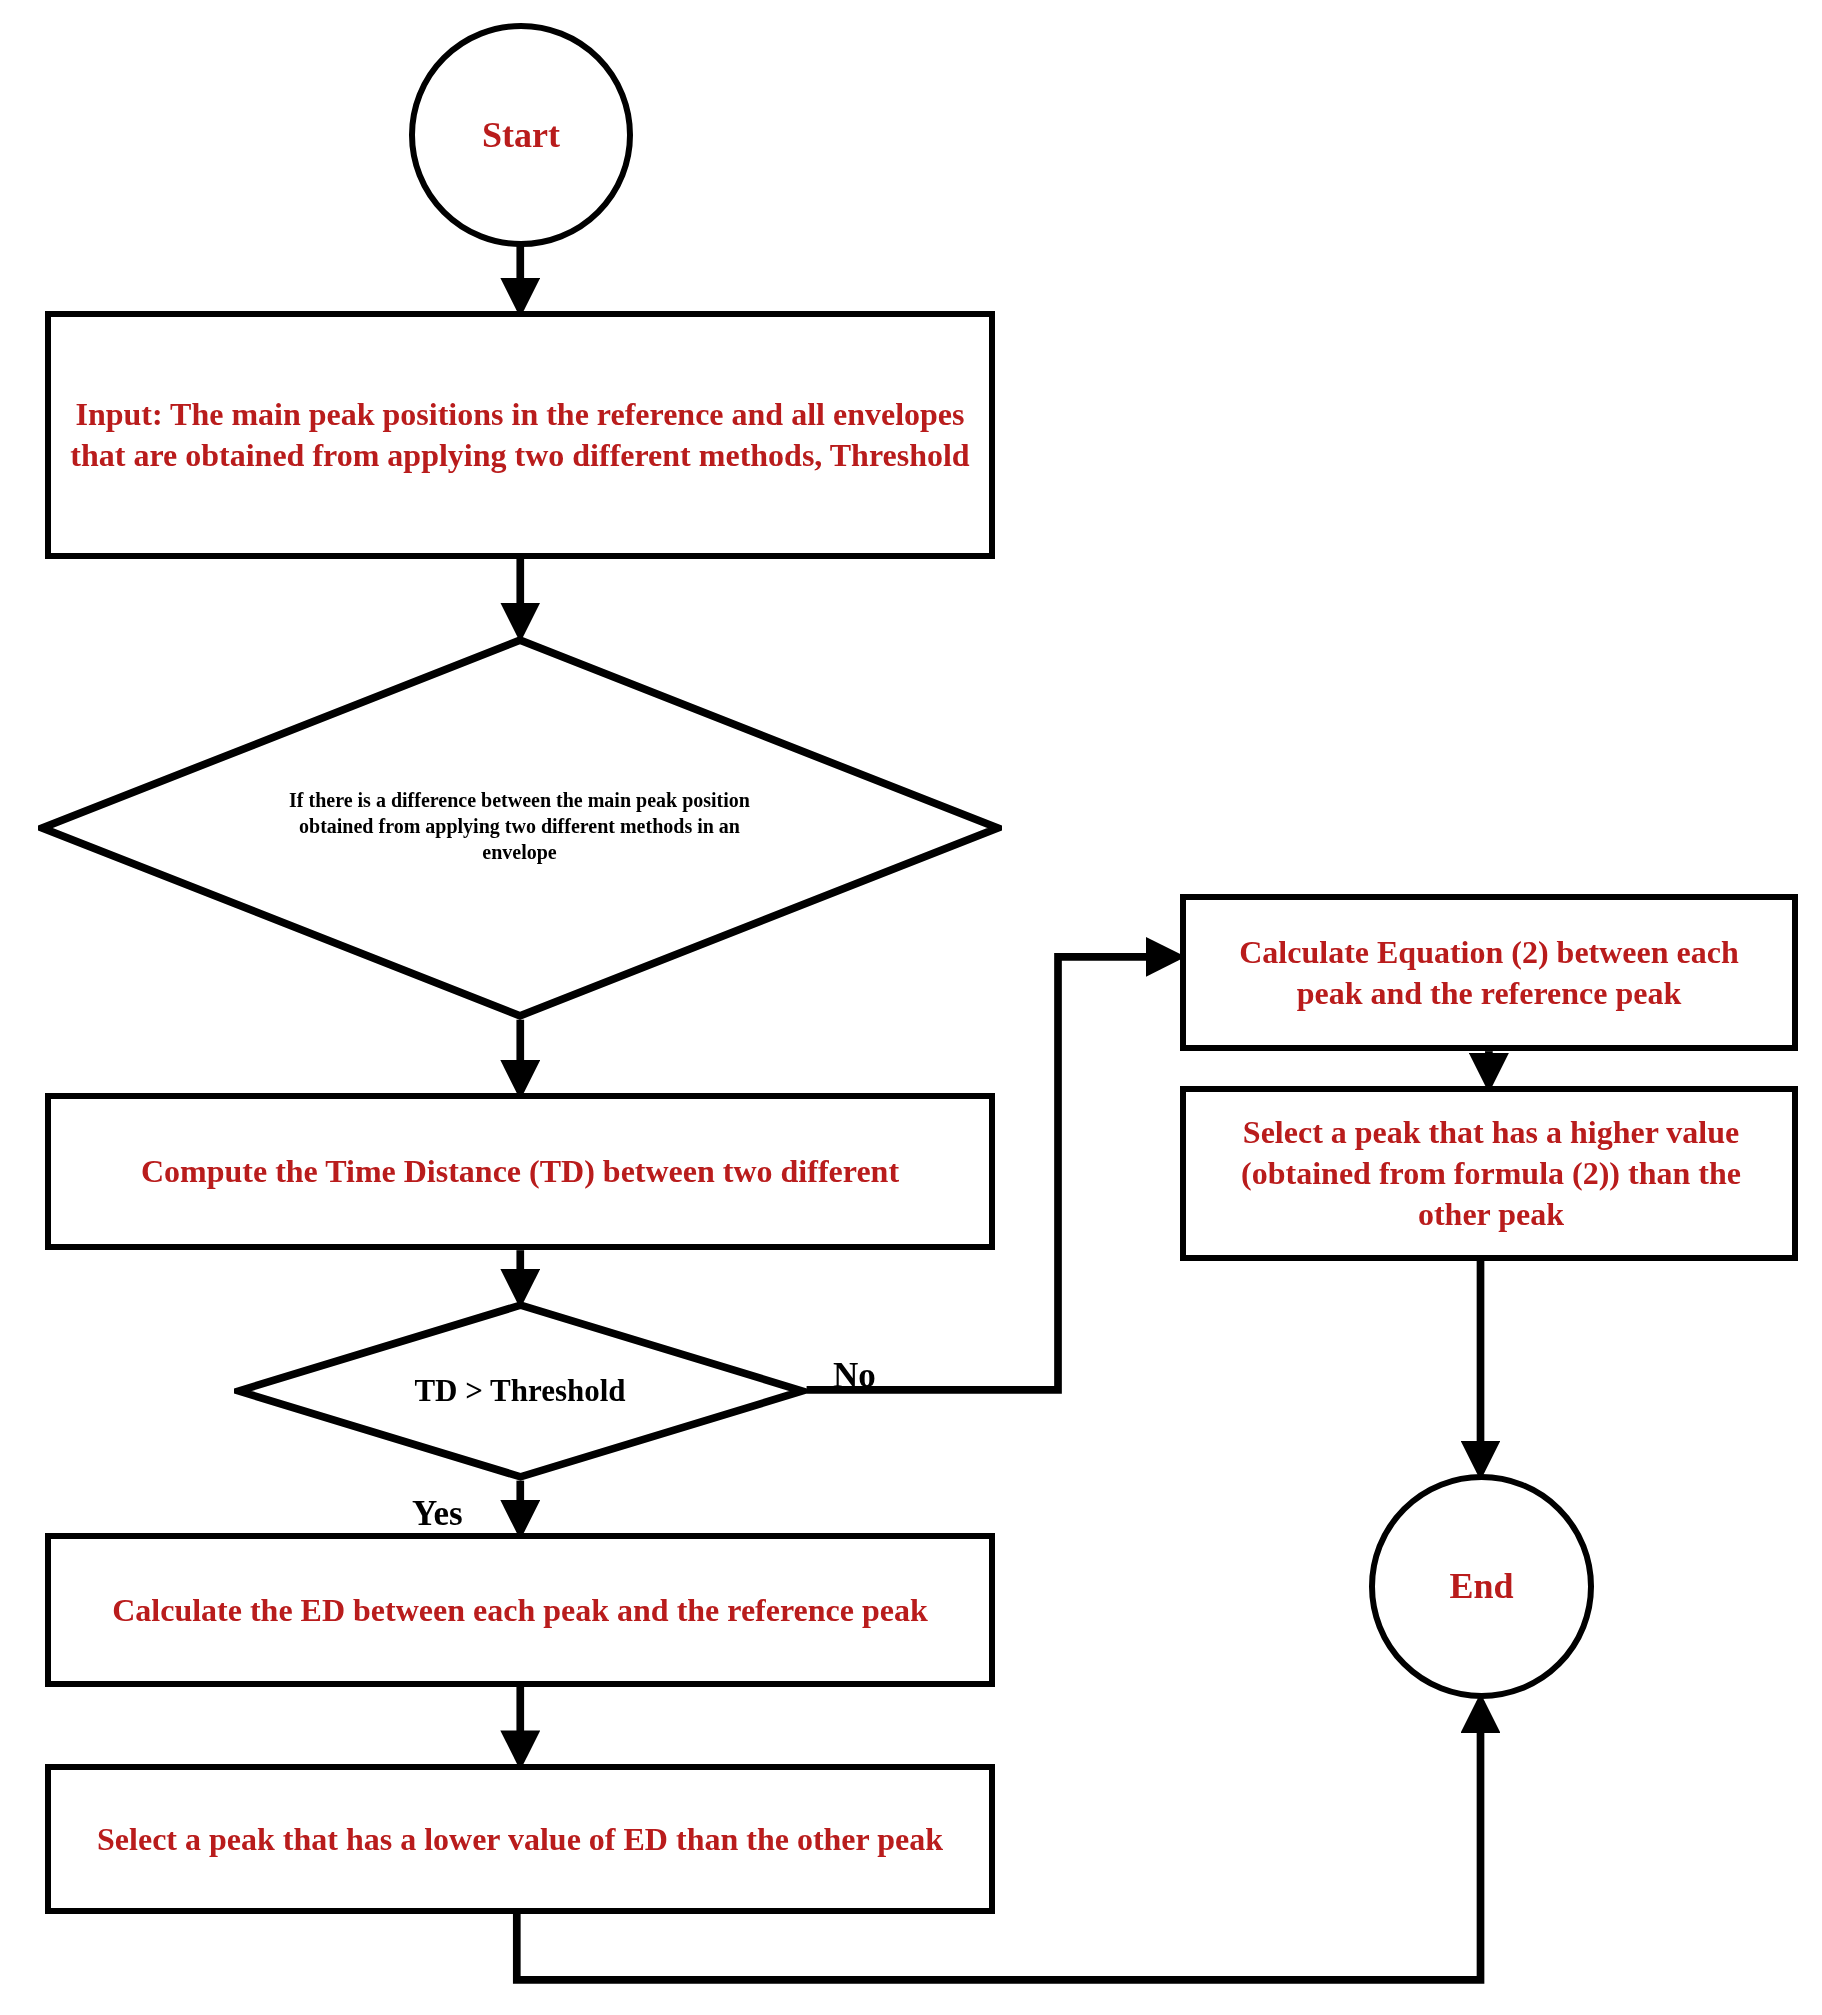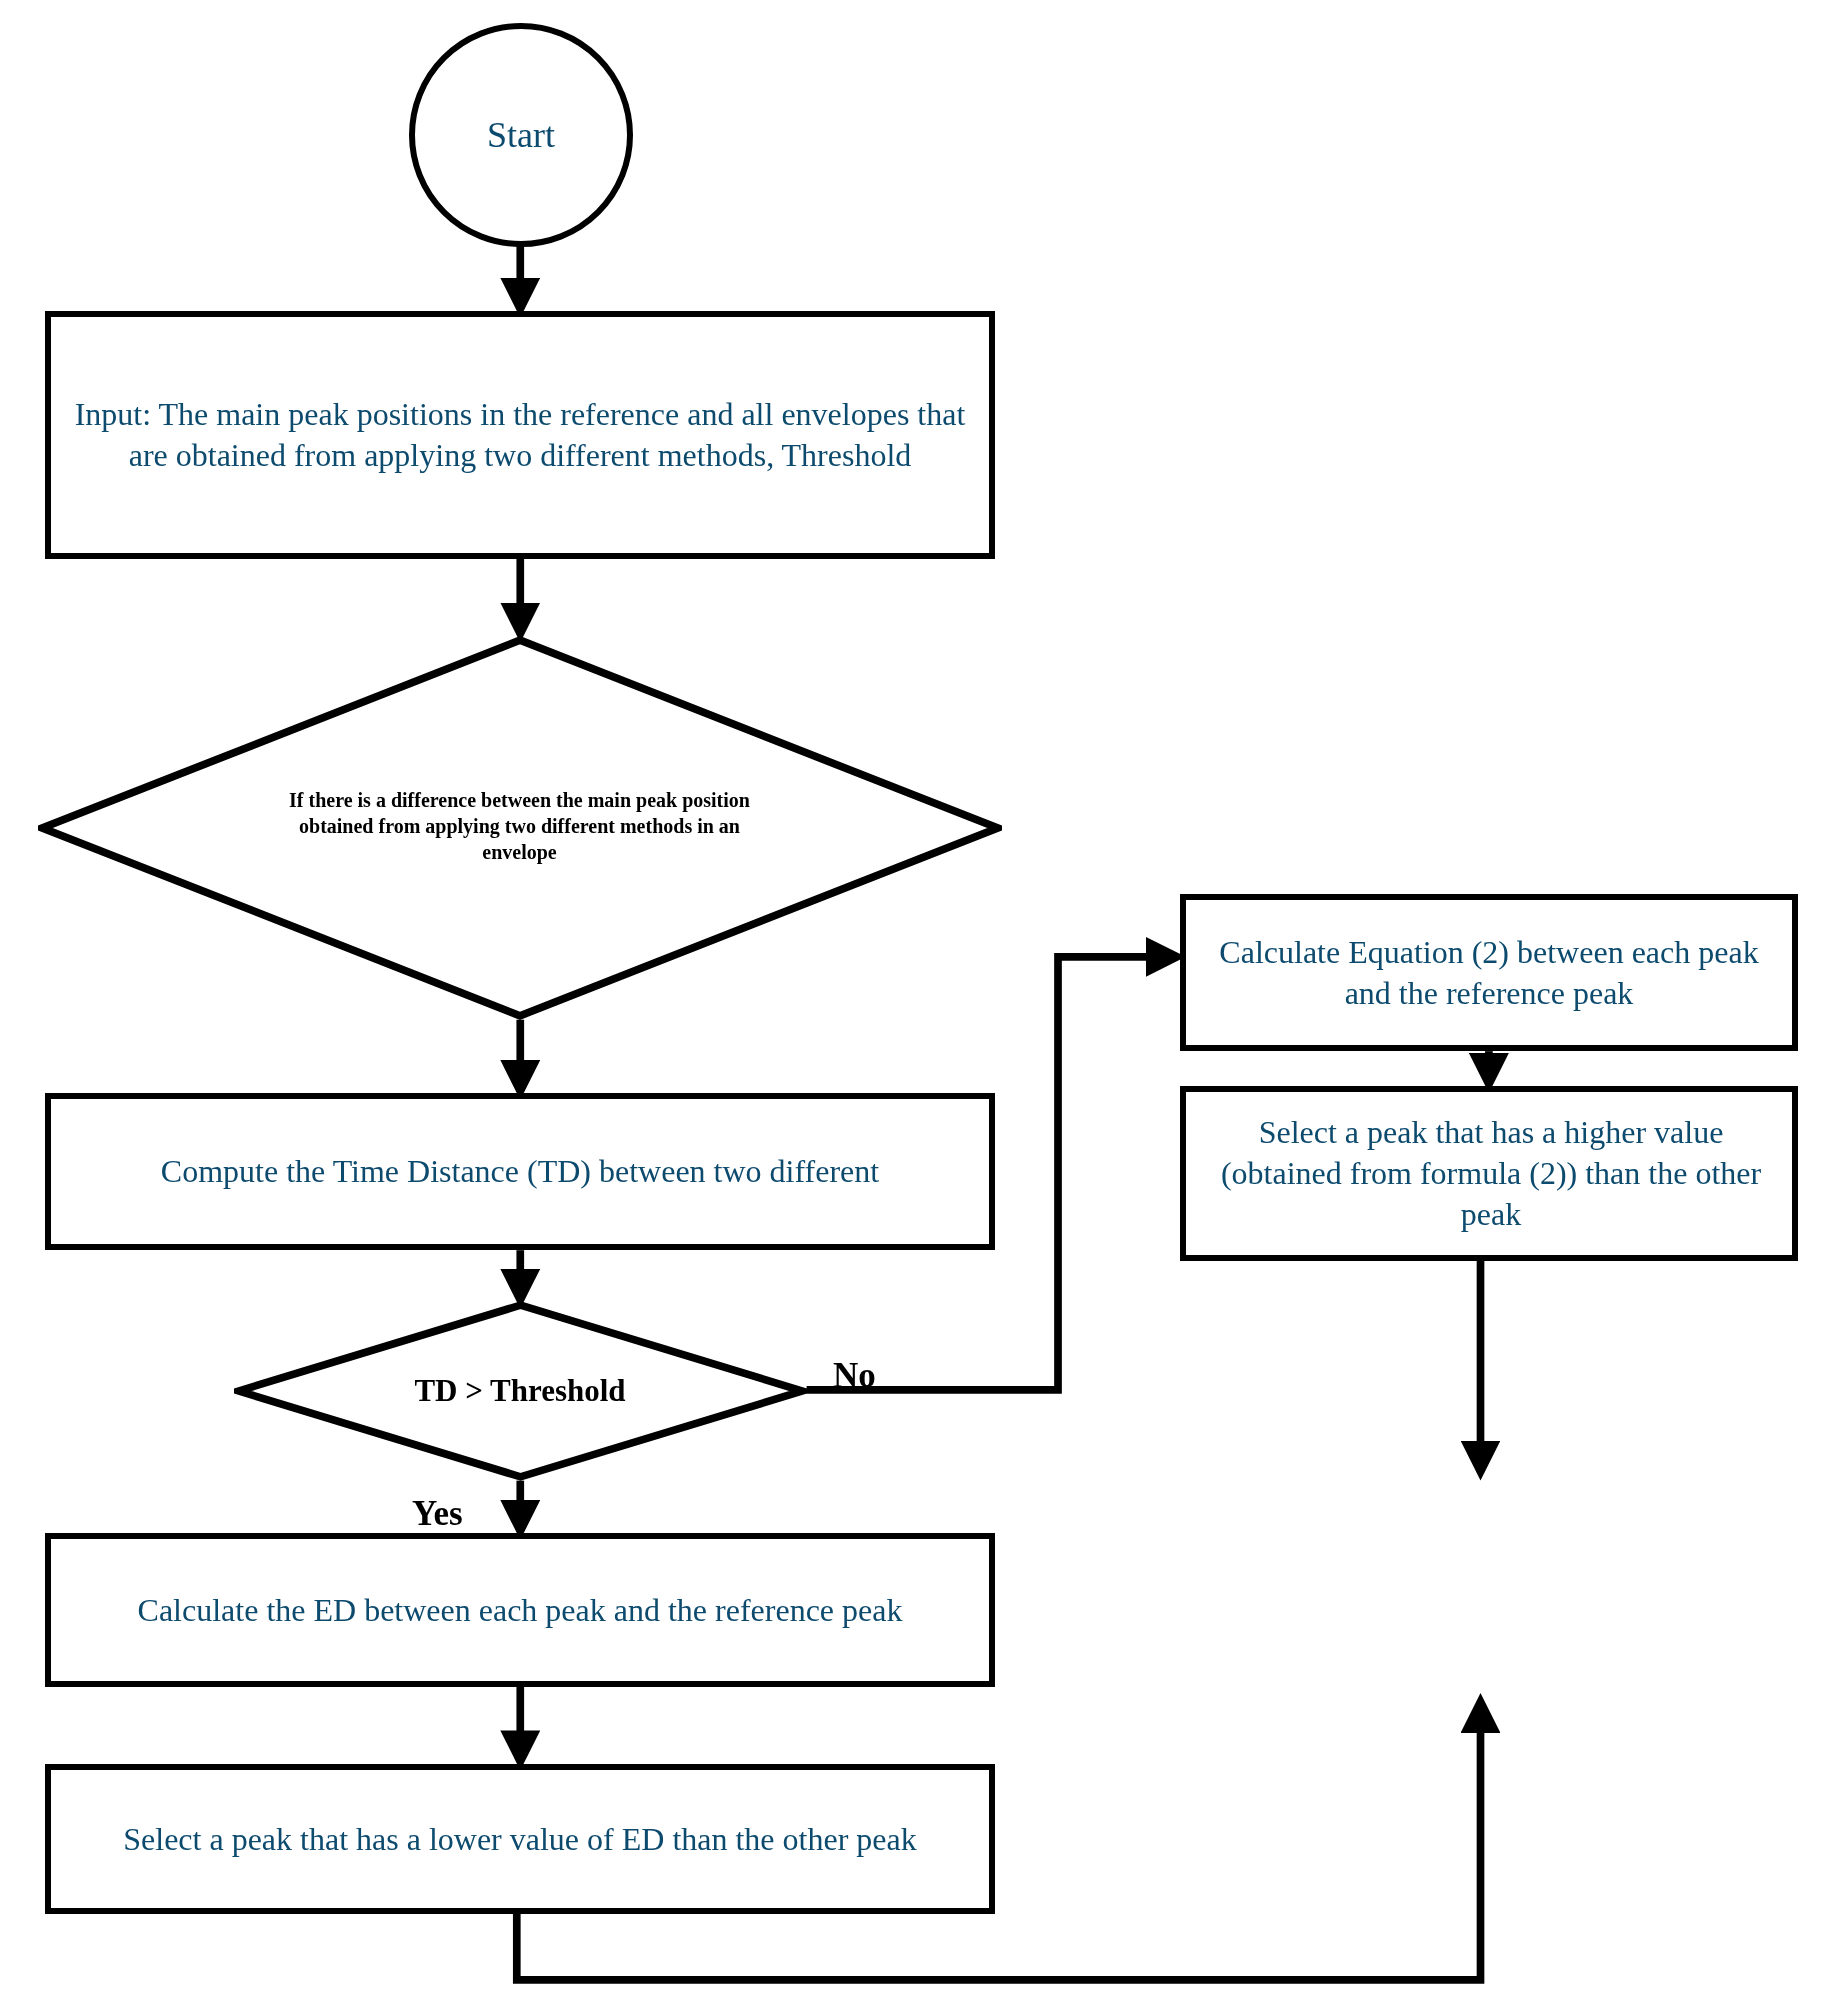--- a/index.html
+++ b/index.html
@@ -21,23 +21,23 @@
     width:1822px; height:2015px;
     pointer-events:none;
   }
   .node{
     position:absolute;
     box-sizing:border-box;
     display:flex;
     align-items:center;
     justify-content:center;
     text-align:center;
-    font-weight:normal;
+    font-weight:bold;
     line-height:1.28;
-    color:#0c4a6e;
+    color:#b91c1c;
   }
   .proc{
     border:6.3px solid #000;
     background:#fff;
     padding:5.6px 18px;
     align-items:center;
   }
   .terminator{
     border:6.3px solid #000;
     border-radius:50%;
@@ -146,15 +146,18 @@
   </div>
 
   <div class="node proc fs-box" style="left:1180px; top:894px; width:618px; height:157px;">
     <span>Calculate Equation (2) between each peak and the reference peak</span>
   </div>
 
   <div class="node proc fs-box" style="left:1180px; top:1086px; width:618px; height:175px;padding-left:22px;">
     <span>Select a peak that has a higher value (obtained from formula (2)) than the other peak</span>
   </div>
 
+  <div class="node terminator fs-start" style="left:1369px; top:1474px; width:225px; height:225px;">
+    <span>End</span>
+  </div>
 
 </div>
 
 
 </body></html>

